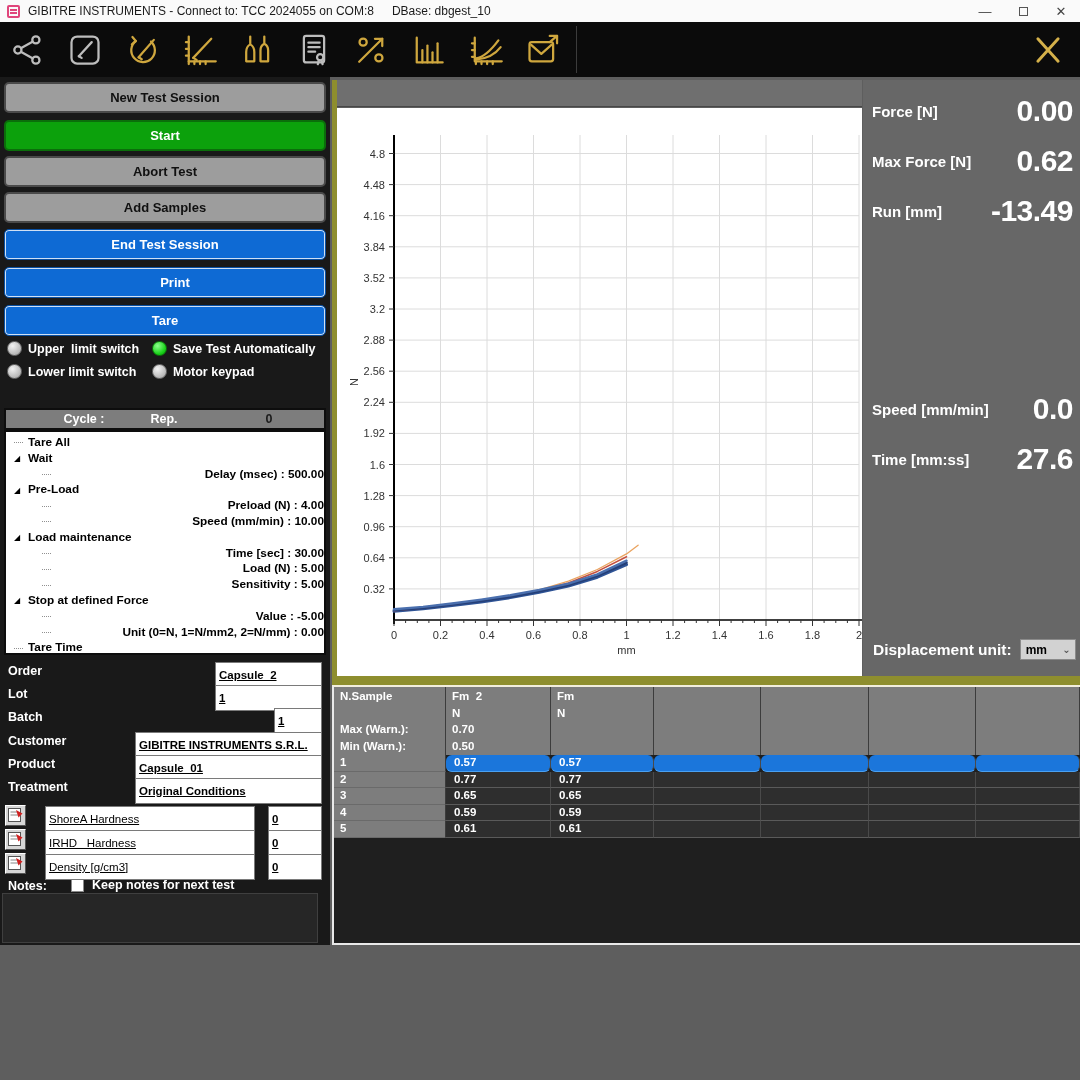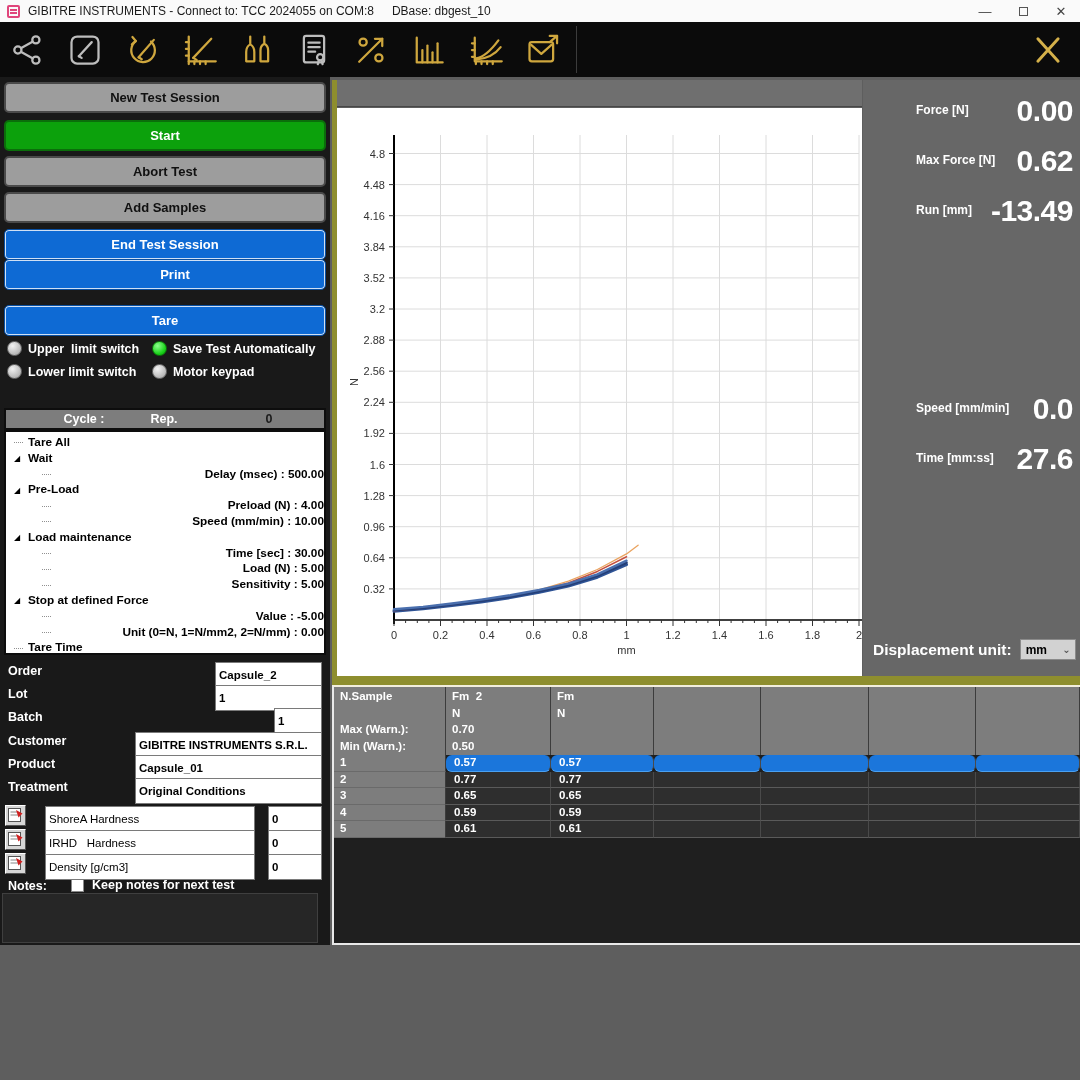--- a/index.html
+++ b/index.html
@@ -63,41 +63,41 @@
     color:#000; white-space:pre; display:flex; align-items:center; }
   .tree-item.lvl0 { padding-left:8px; }
   .tree-item.lvl1 { padding-left:36px;justify-content:space-between; }
   .tw { display:inline-block; width:14px; flex:0 0 auto; }
   .tri { font-size:8px; color:#000; }
   .dash { display:inline-block; width:9px; height:0; border-top:1px dotted #909090;
     margin-right:5px; flex:0 0 auto; }
 
   .form-label { position:absolute; left:8px; color:#fff; font-weight:bold; font-size:12.5px; }
   .txt-input { position:absolute; height:19px; background:#fff; border:1px solid #7a7a7a;
-    font-family:inherit; font-size:11.5px; font-weight:bold; color:#000; padding:12px 3px; }
+    font-family:inherit; font-size:11.5px; font-weight:bold; color:#000; padding:12px 3px;text-decoration:underline; }
   .inp-medium { left:215px; width:107px; }
   .inp-small  { left:274px; width:48px; }
   .inp-wide   { left:135px; width:187px; }
   .test-icon-btn { position:absolute; left:5px; width:21px; height:21px; background:#d6d6d6;
     border:1px solid #fff; border-right-color:#555; border-bottom-color:#555;
     display:flex; align-items:center; justify-content:center; }
   .test-name-input { left:45px; width:210px; height:18px; font-weight:normal; font-size:11.5px; }
   .test-value-input { left:268px; width:54px; height:18px; }
   .checkbox { position:absolute; width:13px; height:13px; background:#fff; border:1px solid #8a8a8a; }
   .notes-box { left:2px; top:816px; width:316px; height:50px; background:#262626; border:1px solid #3f3f3f; }
 
   
   .chart-accent { left:332px; top:80px; width:5px; height:596px; background:#8e8e2e; }
   .chart-header { left:337px; top:80px; width:525px; height:27px; background:#6f6f6f;
     border-bottom:1px solid #474747; }
   .chart-area { left:337px; top:108px; width:525px; height:568px; background:#ffffff; }
 
   
   .right-panel { left:863px; top:80px; width:217px; height:596px; background:#676767; }
-  .readout-label { position:absolute; left:9px; color:#fff; font-weight:bold; font-size:12px;margin-left:44px; }
+  .readout-label { position:absolute; left:9px; color:#fff; font-weight:bold; font-size:15px; }
   .readout-value { position:absolute; right:7px; color:#fff; font-weight:bold; font-size:30px;
     letter-spacing:-0.5px; }
   .disp-row { position:absolute; left:0; bottom:16px; width:248px; display:flex;
     align-items:center; }
   .disp-label { margin-left:10px; color:#fff; font-weight:bold; font-size:15.5px; }
   .disp-select { margin-left:8px; width:56px; height:21px; background:#d2d2d2;
     border:1px solid #8a8a8a; display:flex; align-items:center; font-size:12px;
     font-weight:bold; color:#000; }
   .disp-select .val { margin-left:5px; }
   .disp-select .chev { margin-left:auto; margin-right:4px; color:#555; font-size:10px; }
@@ -269,21 +269,21 @@
 
     <div class="form-label abs" style="left:8px; top:802px;">Notes:</div>
     <div class="checkbox abs" style="left:71px; top:802px;"></div>
     <div class="form-label abs" style="left:92px; top:801px;">Keep notes for next test</div>
     <div class="notes-box abs"></div>
   <button class="sbtn sbtn-gray" style="top: 5px;">New Test Session</button>
       <button class="sbtn sbtn-green" style="top: 43px;">Start</button>
       <button class="sbtn sbtn-gray" style="top: 79px;">Abort Test</button>
       <button class="sbtn sbtn-gray" style="top: 115px;">Add Samples</button>
       <button class="sbtn sbtn-blue" style="top: 152px;">End Test Session</button>
-      <button class="sbtn sbtn-blue" style="top: 182px; padding-left: 20px;">Print</button>
+      <button class="sbtn sbtn-blue" style="top: 190px; padding-left: 20px;">Print</button>
       <button class="sbtn sbtn-blue" style="top: 228px;">Tare</button>
       <div class="switch-row" style="left: 7px; top: 264px;">
         <span class="radio"></span>
         <span class="switch-label">Upper  limit switch</span>
       </div>
       <div class="switch-row" style="left: 152px; top: 264px;">
         <span class="radio on"></span>
         <span class="switch-label">Save Test Automatically</span>
       </div>
       <div class="switch-row" style="left: 7px; top: 287px;">

